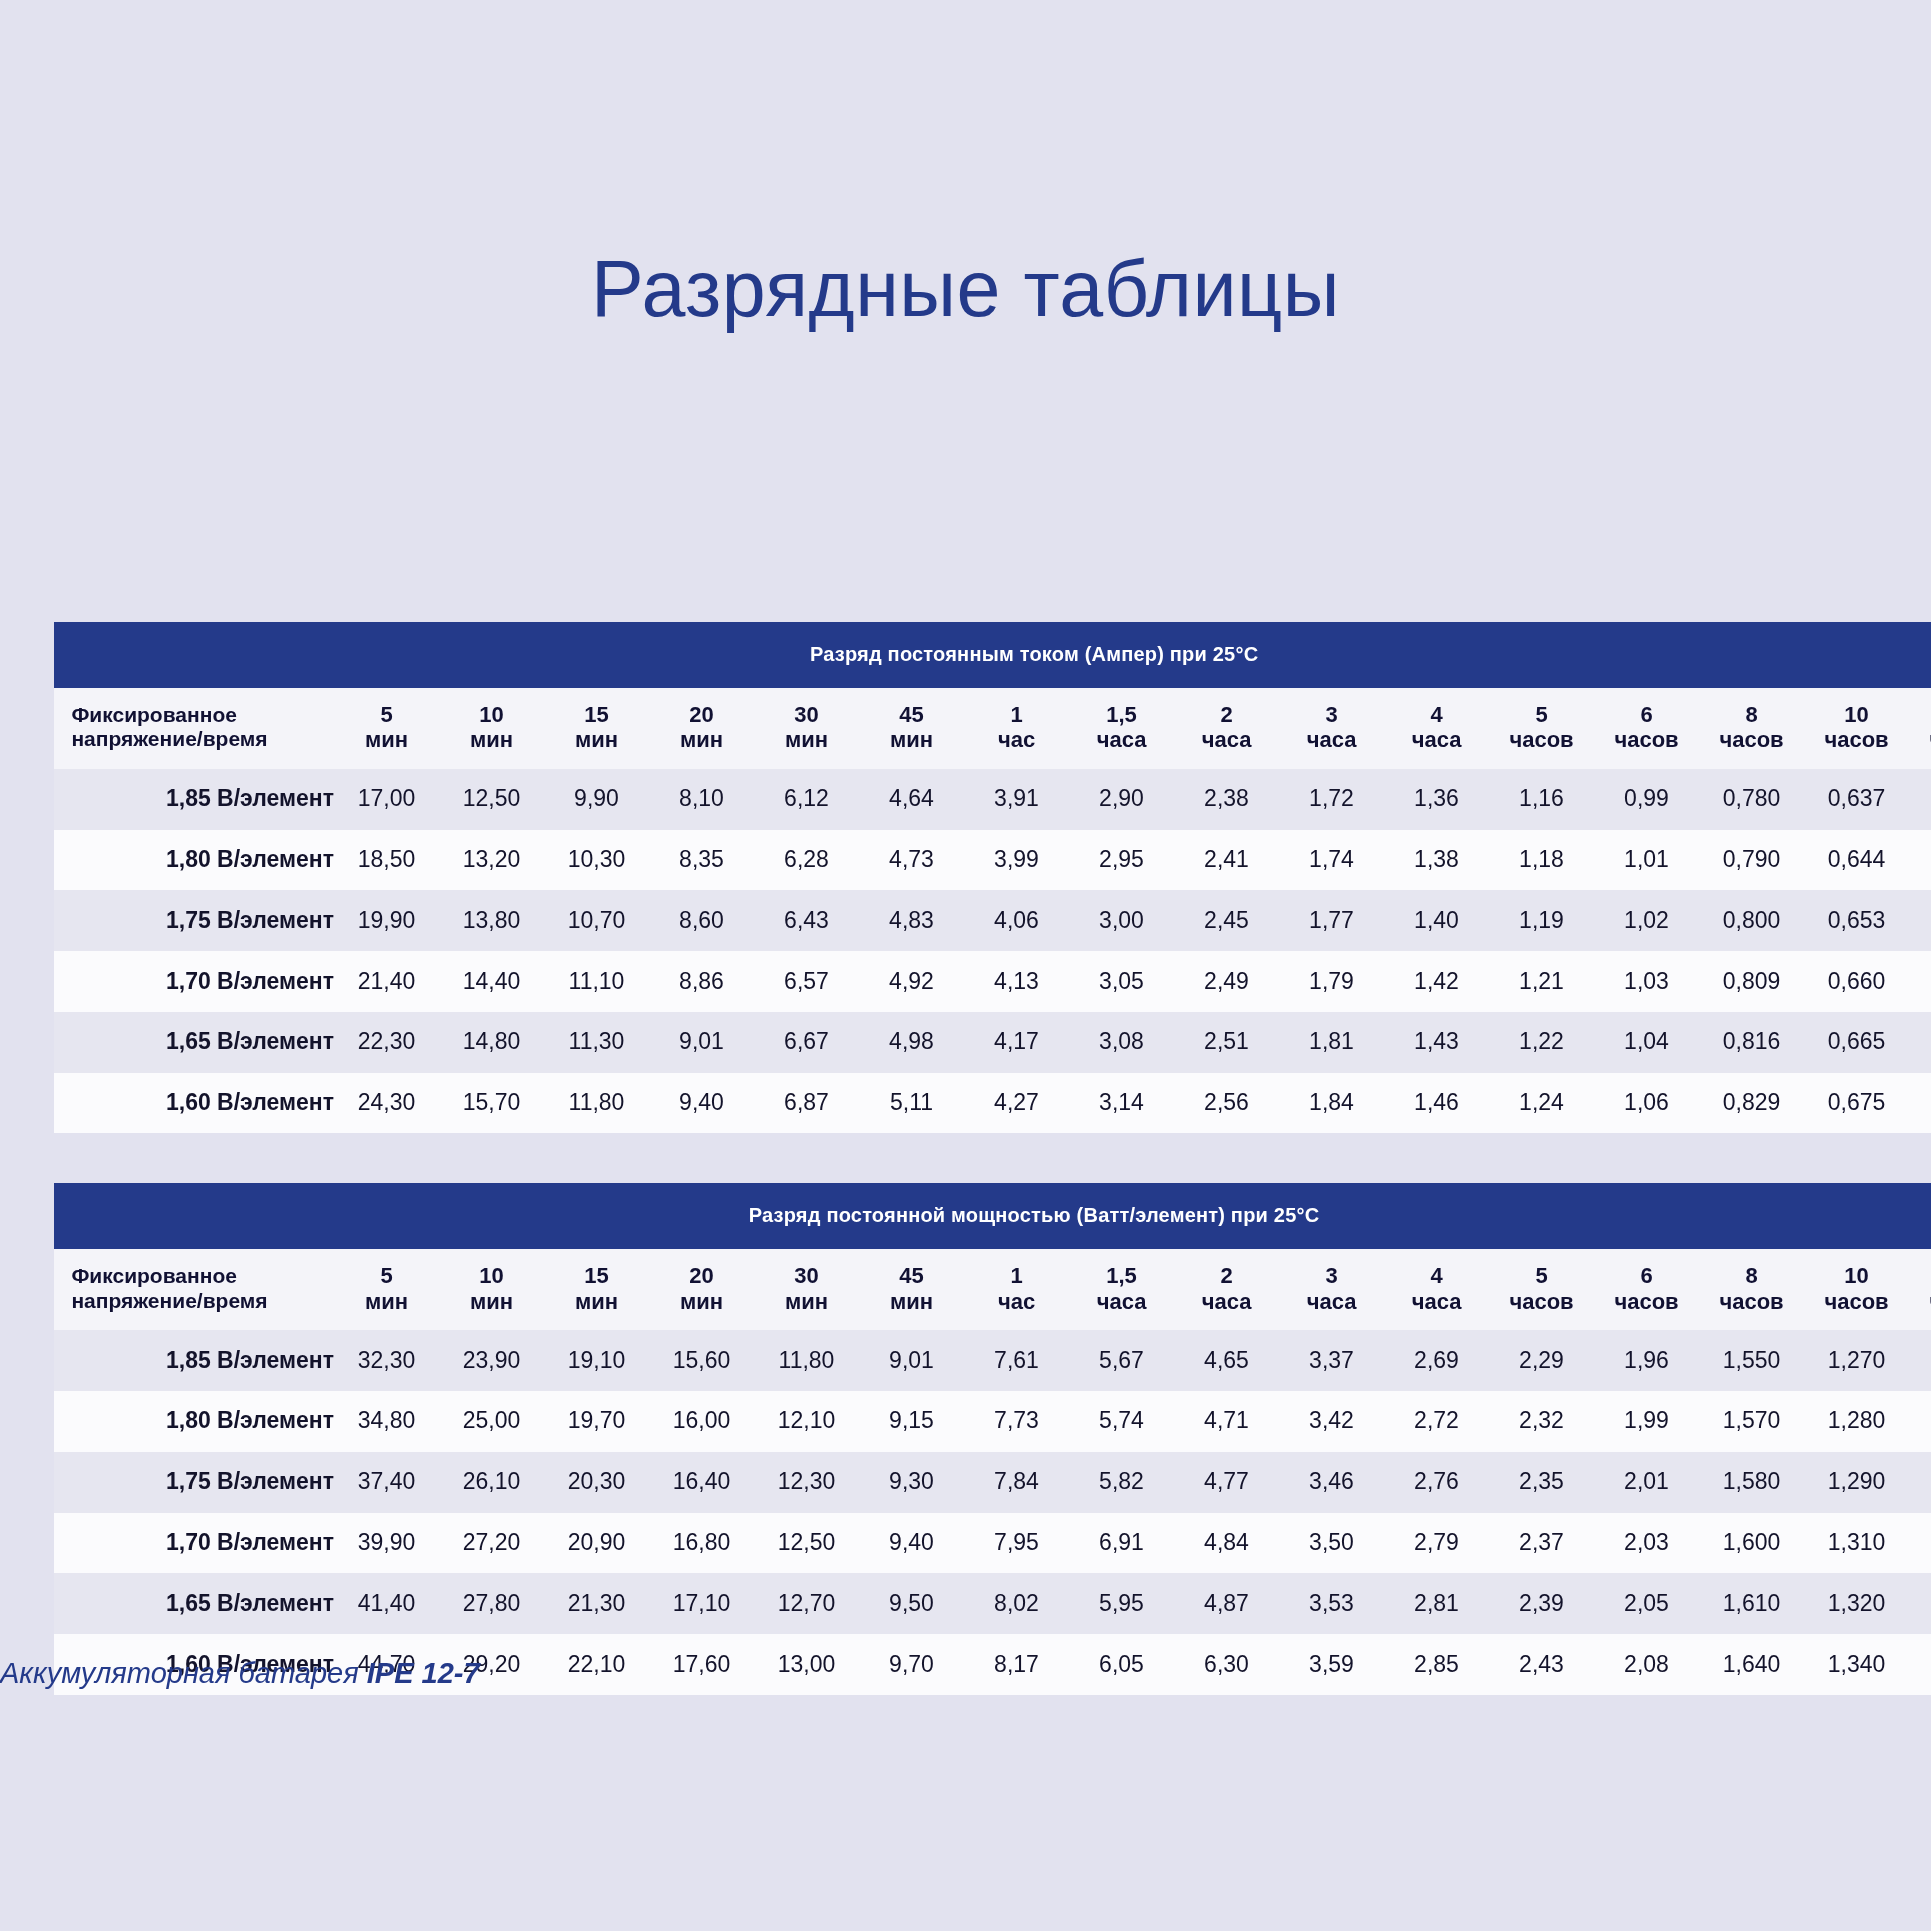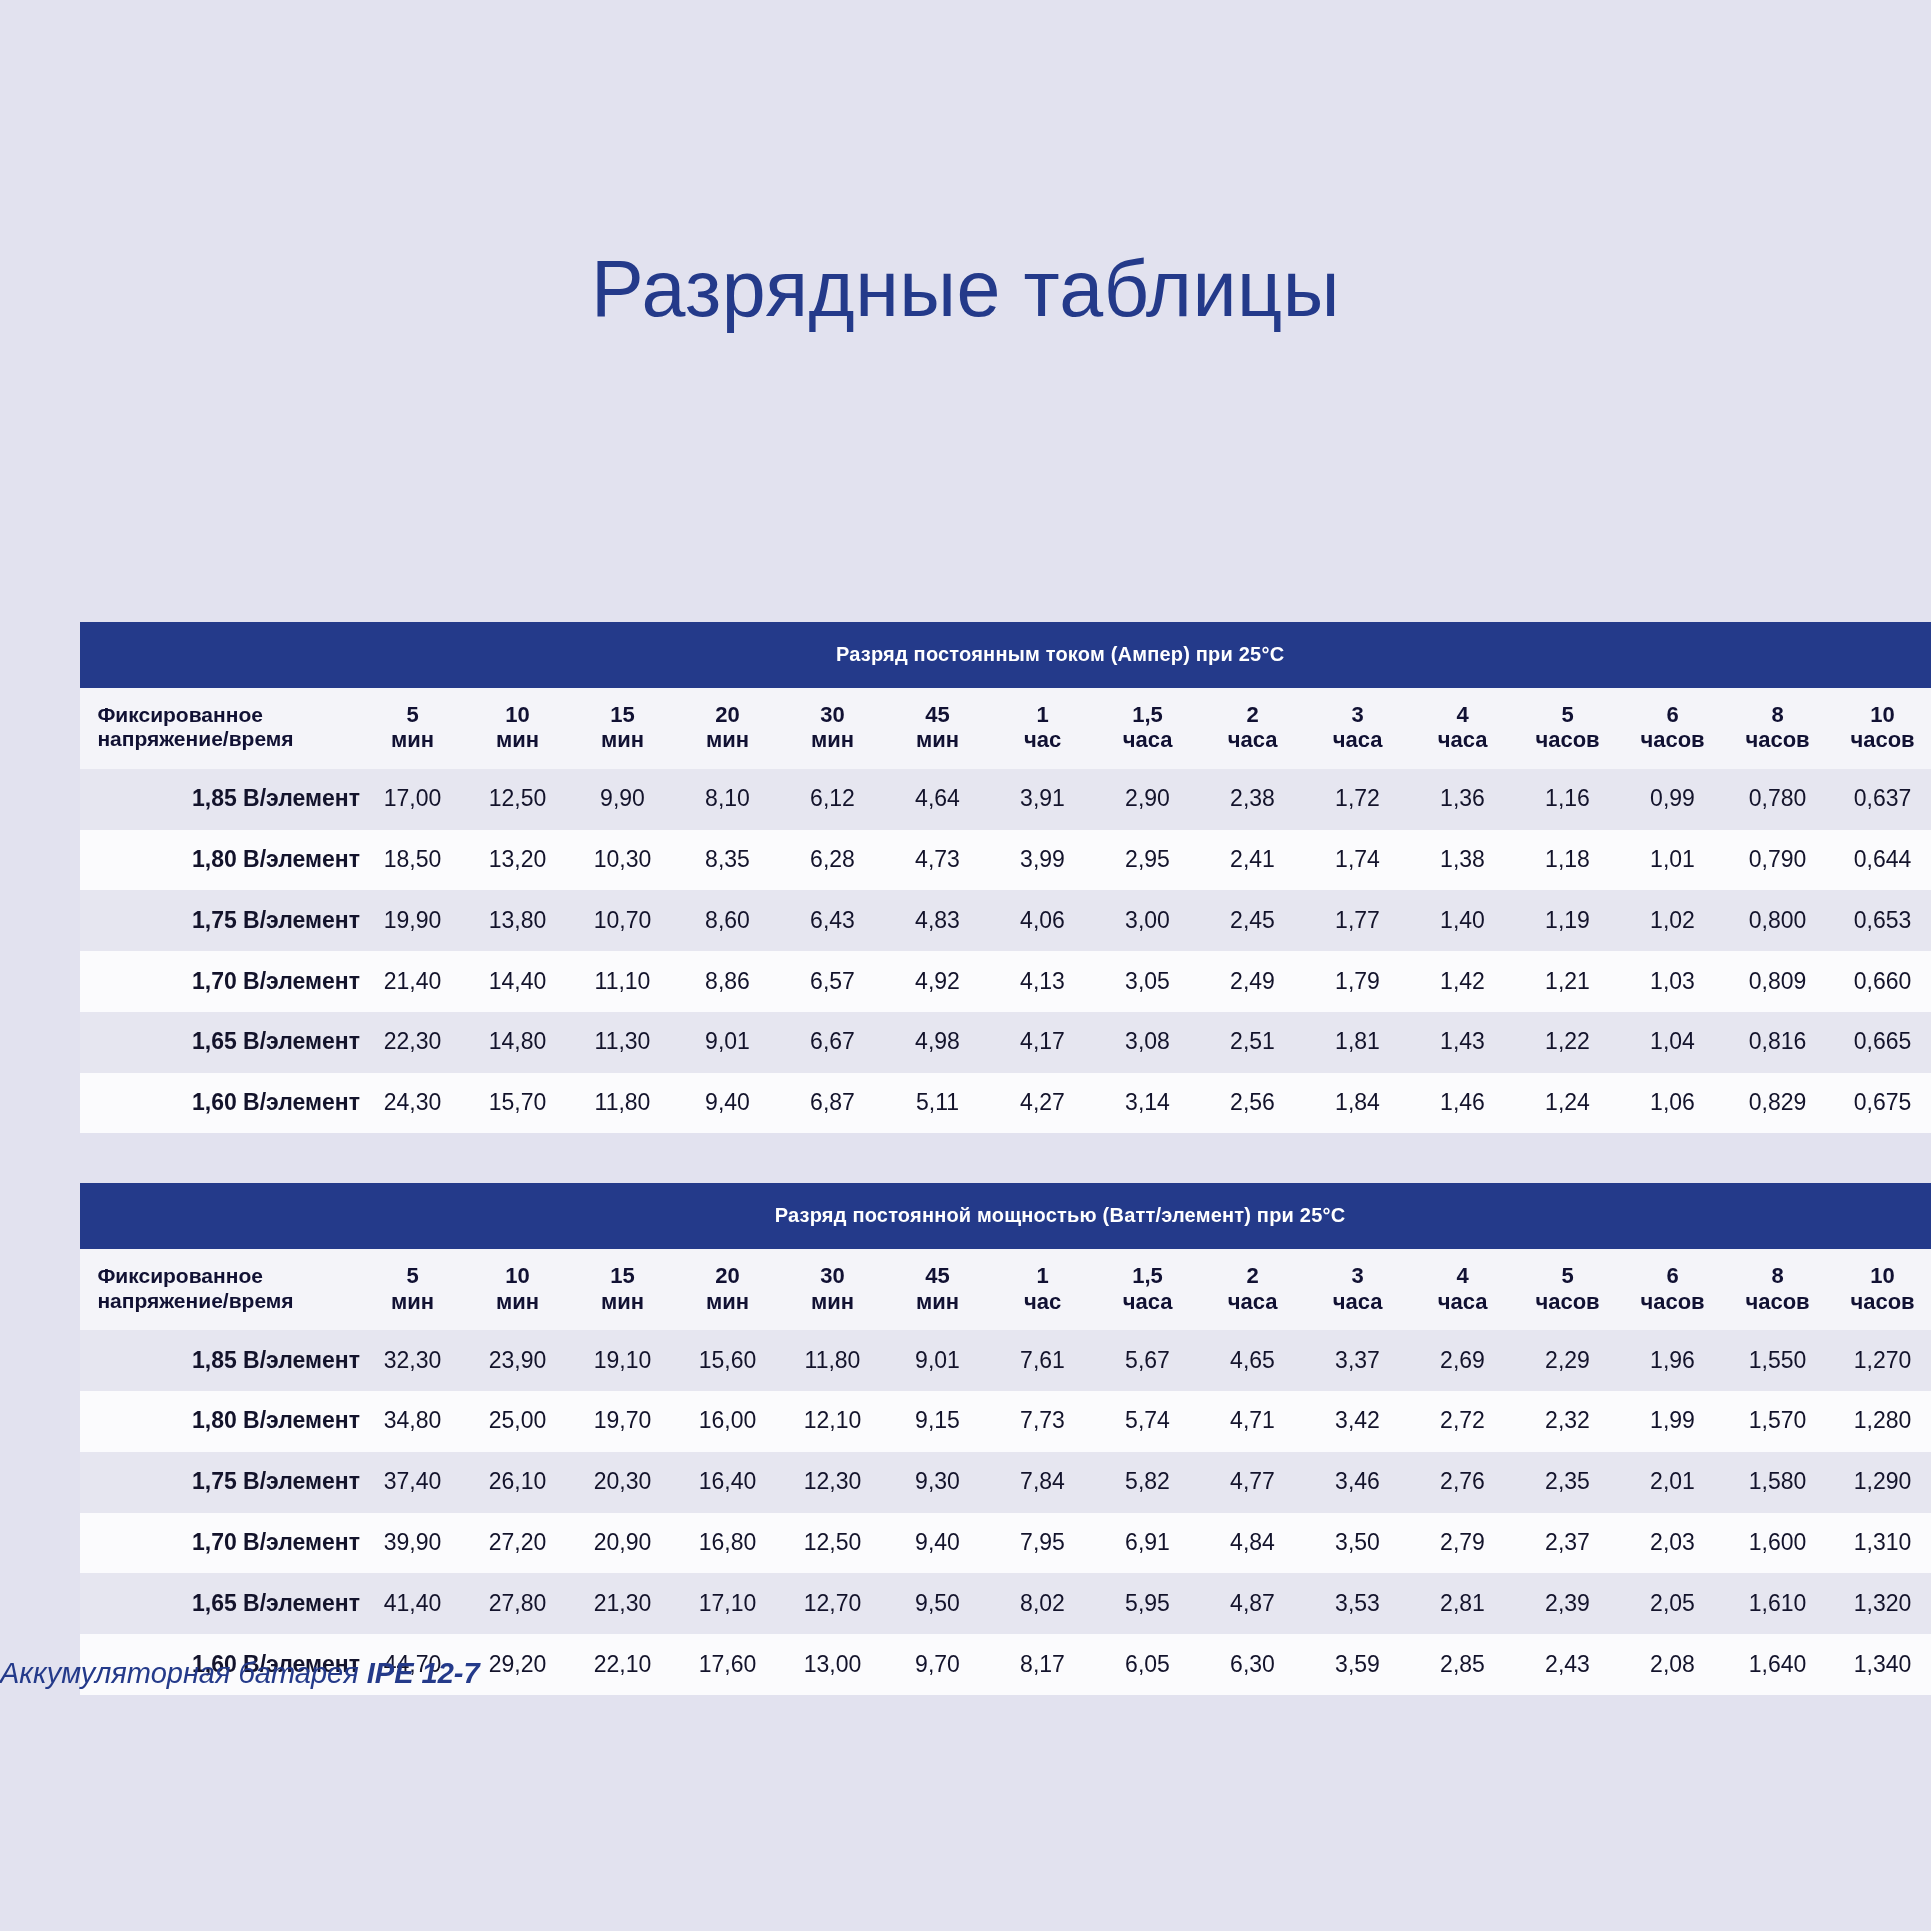--- a/index.html
+++ b/index.html
@@ -12,21 +12,21 @@
     background: #e2e2ef;
     font-family: "Liberation Sans", sans-serif;
     color: #1b2559;
     -webkit-font-smoothing: antialiased;
   }
   .page {
     position: relative;
     width: 1931px;
     height: 1763px;
     box-sizing: border-box;
-    padding: 0 80px;
+    padding: 0 54px;
     border-radius: 29px;
   }
   .page-title {
     text-align: center;
     font-size: 79px;
     font-weight: 400;
     color: #243a8a;
     letter-spacing: 0.5px;
     padding-top: 249px;
     margin: 0;

